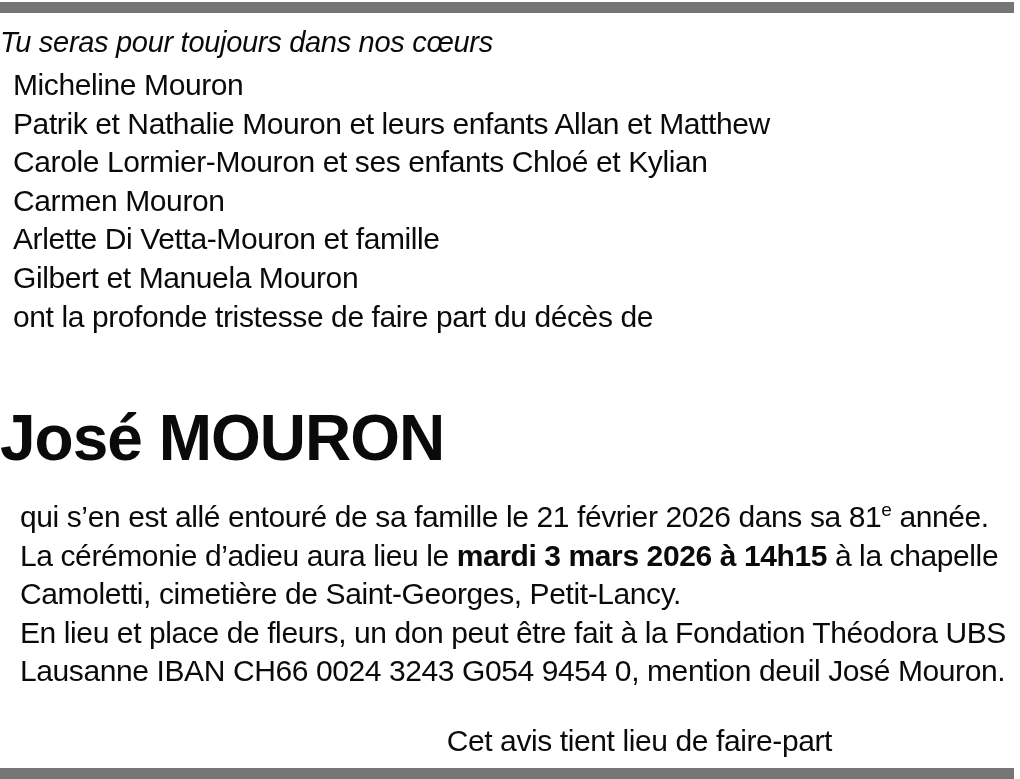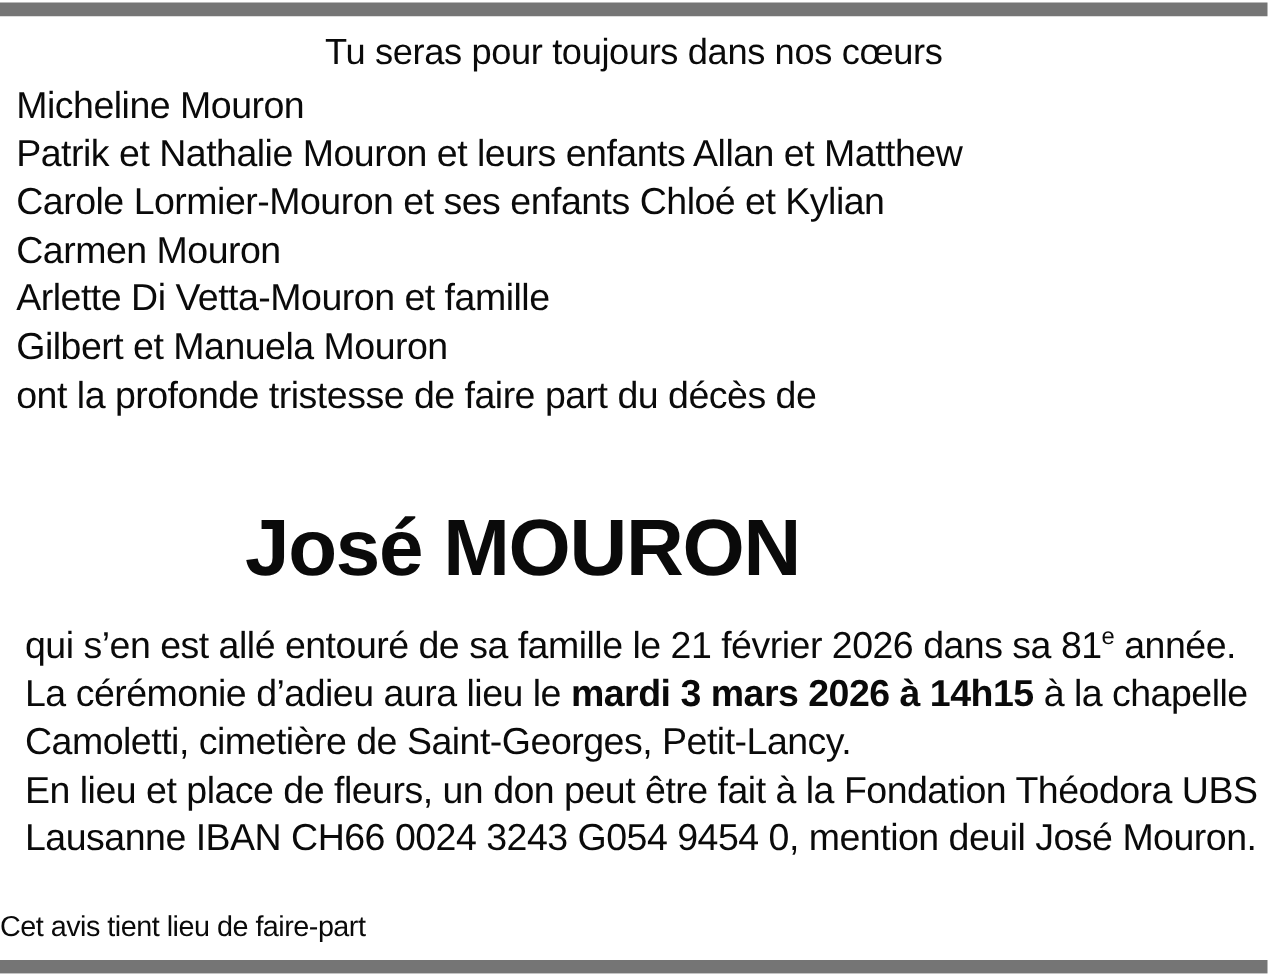--- a/index.html
+++ b/index.html
@@ -23,21 +23,22 @@
     height: 11px;
     background: #757575;
   }
   .bar-top { top: 2px; }
   .bar-bottom { bottom: 0; }
   .epigraph {
     position: absolute;
     top: 24px;
     left: 0;
     width: 1014px;
-    text-align: center;
+    text-align: left;
+    font-style: italic;
     font-size: 29px;
     line-height: 36px;
     letter-spacing: -0.3px;
     white-space: nowrap;
   }
   .family-block {
     position: absolute;
     top: 66px;
     left: 2px;
     right: 0;
@@ -47,21 +48,21 @@
     font-size: 30px;
     line-height: 38.6px;
     letter-spacing: -0.4px;
     white-space: nowrap;
   }
   .deceased-name {
     position: absolute;
     top: 404px;
     left: 0;
     width: 836px;
-    text-align: center;
+    text-align: left;
     font-size: 64px;
     line-height: 68px;
     font-weight: bold;
     letter-spacing: -1px;
     white-space: nowrap;
   }
   .body-block {
     position: absolute;
     top: 498px;
     left: 2px;
@@ -78,22 +79,22 @@
   .body-line sup {
     font-size: 19px;
     vertical-align: super;
     line-height: 0;
   }
   .footer-line {
     position: absolute;
     top: 722px;
     left: 0;
     width: 832px;
-    text-align: left;
-    font-size: 23px;
+    text-align: right;
+    font-size: 30px;
     line-height: 38px;
     letter-spacing: -0.4px;
     white-space: nowrap;
   }
 </style>
 </head>
 <body>
 
 <div class="page">
 

